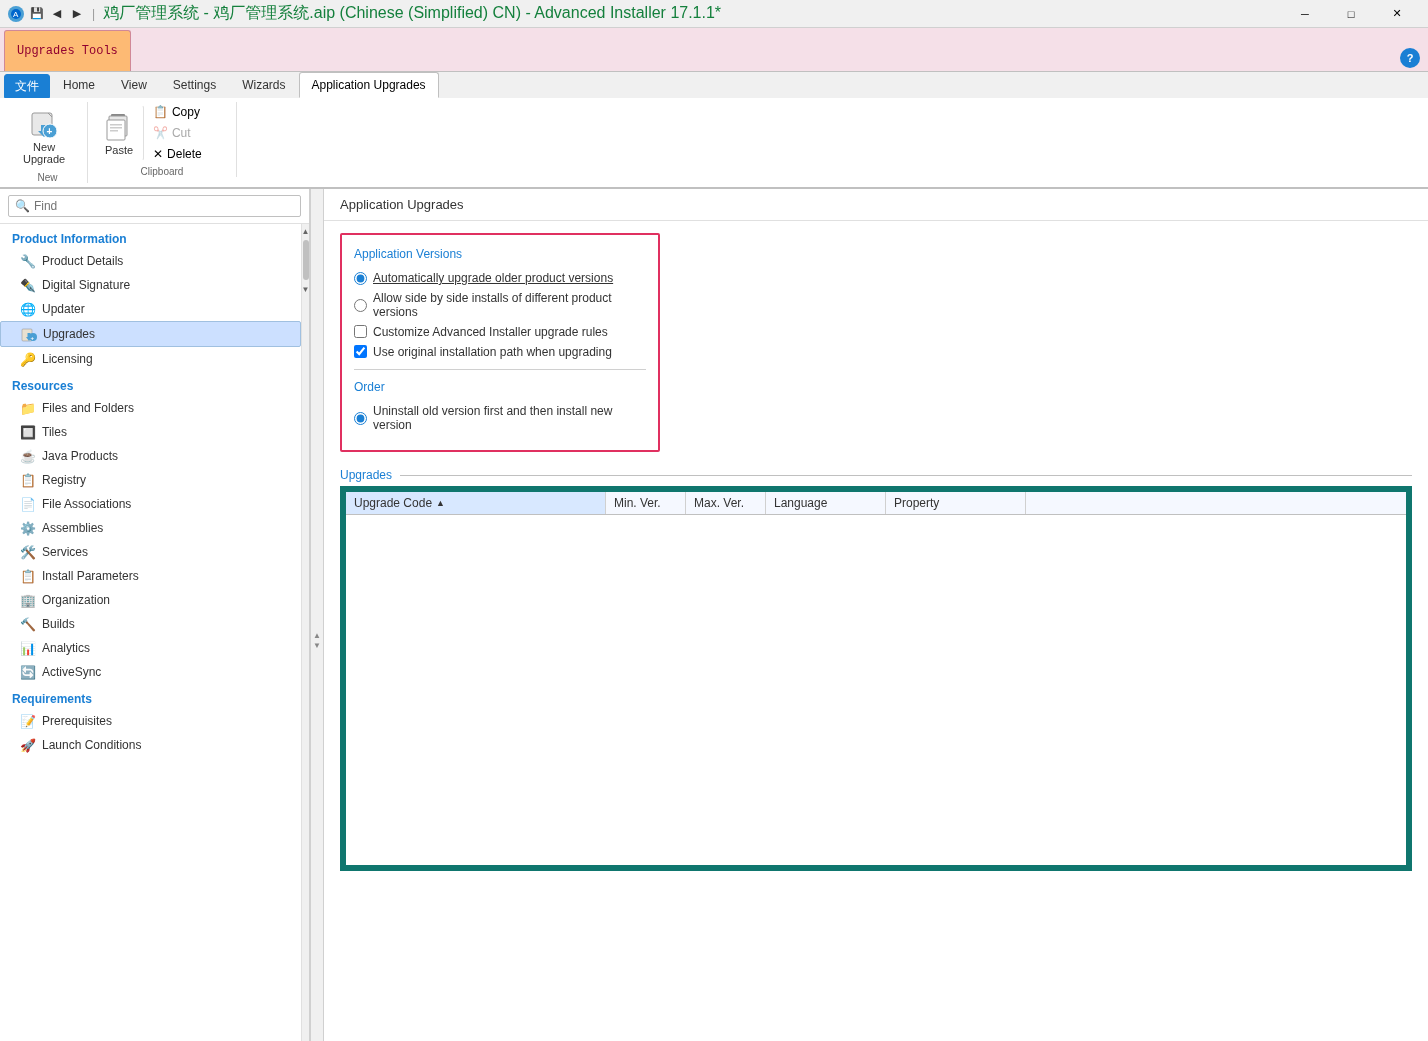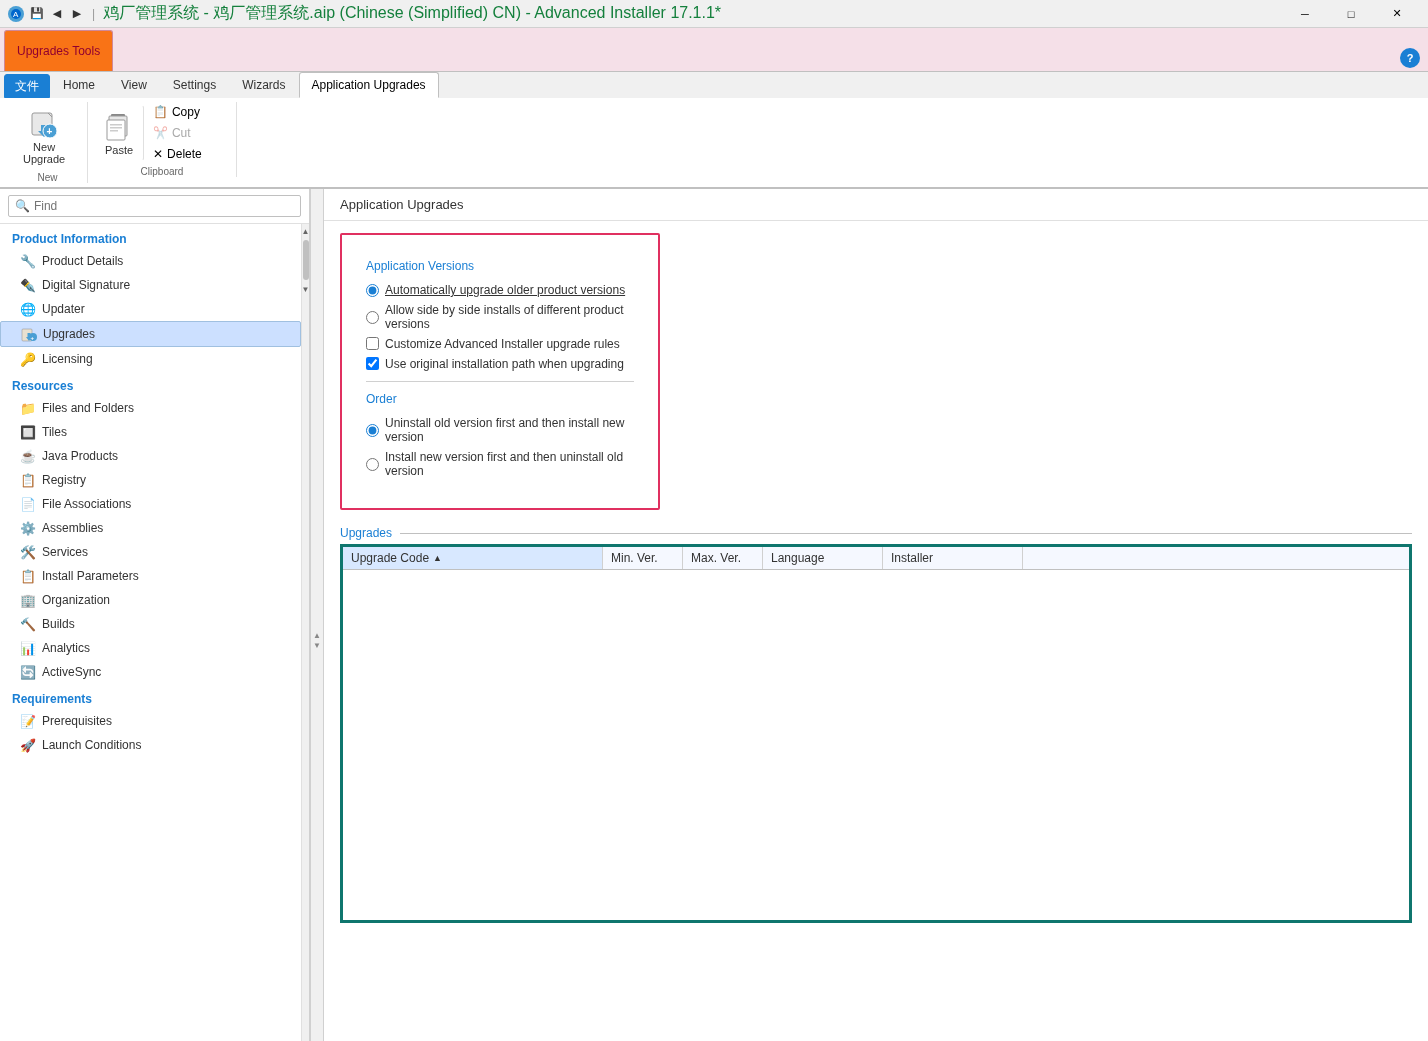--- a/index.html
+++ b/index.html
@@ -66,31 +66,31 @@
     .sidebar-scrollbar { width: 8px; background: #f0f0f0; border-left: 1px solid #e0e0e0; display: flex; flex-direction: column; align-items: center; }
     .scroll-arrow { width: 8px; height: 14px; display: flex; align-items: center; justify-content: center; cursor: pointer; font-size: 8px; color: #666; }
     .scroll-thumb { width: 6px; height: 40px; background: #c0c0c0; border-radius: 3px; margin: 2px 0; cursor: pointer; }
 
     
     .main-content { flex: 1; background: white; overflow-y: auto; display: flex; flex-direction: column; }
     .content-header { padding: 8px 16px; border-bottom: 1px solid #e0e0e0; font-size: 13px; font-weight: normal; color: #333; }
     .content-body { padding: 12px 16px; flex: 1; }
 
     
-    .versions-box { border: 2px solid #e03060; border-radius: 2px; padding: 24px; margin-bottom: 16px; width: 320px; }
+    .versions-box { border: 2px solid #e03060; border-radius: 2px; padding: 12px; margin-bottom: 16px; width: 320px; }
     .section-title { font-size: 12px; color: #1a7fd4; margin-bottom: 10px; font-weight: normal; }
     .radio-option { display: flex; align-items: center; gap: 6px; margin-bottom: 6px; font-size: 12px; color: #333; }
     .radio-option input[type="radio"] { width: 13px; height: 13px; accent-color: #1a7fd4; }
     .checkbox-option { display: flex; align-items: flex-start; gap: 6px; margin-bottom: 6px; font-size: 12px; color: #333; }
     .checkbox-option input[type="checkbox"] { width: 13px; height: 13px; }
     .section-divider { border: none; border-top: 1px solid #d0d0d0; margin: 10px 0; }
 
     
     .upgrades-section { margin-top: 4px; }
-    .upgrades-table-container { border: 3px solid #0f766e; }
+    .upgrades-table-container { border: 6px solid #0f766e; }
     .table-header { display: flex; background: #f5f8ff; border-bottom: 1px solid #c0c0c0; }
     .table-col-header { padding: 4px 8px; font-size: 12px; color: #333; border-right: 1px solid #d0d0d0; flex-shrink: 0; }
     .table-col-header.upgrade-code { width: 260px; background: #d8e8ff; display: flex; align-items: center; gap: 4px; }
     .table-col-header.min-ver { width: 80px; }
     .table-col-header.max-ver { width: 80px; }
     .table-col-header.language { width: 120px; }
     .table-col-header.property { width: 140px; }
     .table-body { min-height: 350px; background: white; }
     .splitter-with-arrows { width: 14px; background: #f0f0f0; border-left: 1px solid #d0d0d0; border-right: 1px solid #d0d0d0; display: flex; flex-direction: column; align-items: center; cursor: col-resize; }
     .splitter-arrow { font-size: 8px; color: #888; line-height: 10px; }
@@ -121,21 +121,21 @@
   <div class="title-bar-controls">
     <button class="title-btn">─</button>
     <button class="title-btn">□</button>
     <button class="title-btn close">✕</button>
   </div>
 </div>
 
 <div style="background:#f0f0f0; border-bottom: 1px solid #c0c0c0;">
 
   <div style="display:flex; align-items:flex-end; padding: 2px 4px 0 4px; background:#f5e0e8; border-bottom: 1px solid #c0c0c0;">
-    <div class="ribbon-tab tool-tab" style="background:#f97316; border:1px solid #d08898; border-bottom:none; color:#900030; padding: 20px 12px;">
+    <div class="ribbon-tab tool-tab" style="background:#fdba74; border:1px solid #d08898; border-bottom:none; color:#900030; padding: 20px 12px; font-family: Liberation Mono, monospace;">
       <span>Upgrades Tools</span>
     </div>
     <div style="flex:1;"></div>
     <div class="help-btn" style="margin-bottom:3px; margin-right:4px;">?</div>
   </div>
 
   <div style="display:flex; align-items:flex-end; padding: 0 4px; background:#f0f0f0; border-bottom:none;">
     <div class="ribbon-tab" style="background:#1a7fd4; color:white; border:1px solid #1a7fd4; height:24px; padding: 3px 10px;">
       <span>文件</span>
     </div>
@@ -357,24 +357,20 @@
           <input type="checkbox" checked="" style="">
           <label>Use original installation path when upgrading</label>
         </div>
 
         <hr class="section-divider">
 
         <div class="section-title">Order</div>
         <div class="radio-option">
           <input type="radio" name="order-mode" checked="" style="">
           <label>Uninstall old version first and then install new version</label>
-        </div>
-        <div class="radio-option">
-          <input type="radio" name="order-mode" style="">
-          <label>Install new version first and then uninstall old version</label>
         </div>
       </div>
 
       <div class="upgrades-section">
         <div style="display:flex; align-items:center; margin-bottom:4px;">
           <span style="color:#1a7fd4; font-size:12px; margin-right:8px;">Upgrades</span>
           <div style="flex:1; height:1px; background:#c0c0c0;"></div>
         </div>
         <div class="upgrades-table-container">
           <div class="table-header">
@@ -385,21 +381,21 @@
             <div class="table-col-header min-ver">
               <span>Min. Ver.</span>
             </div>
             <div class="table-col-header max-ver">
               <span>Max. Ver.</span>
             </div>
             <div class="table-col-header language">
               <span>Language</span>
             </div>
             <div class="table-col-header property">
-              <span>Installer</span>
+              <span>Property</span>
             </div>
           </div>
           <div class="table-body"></div>
         </div>
       </div>
 
     </div>
   </div>
 </div>
 

